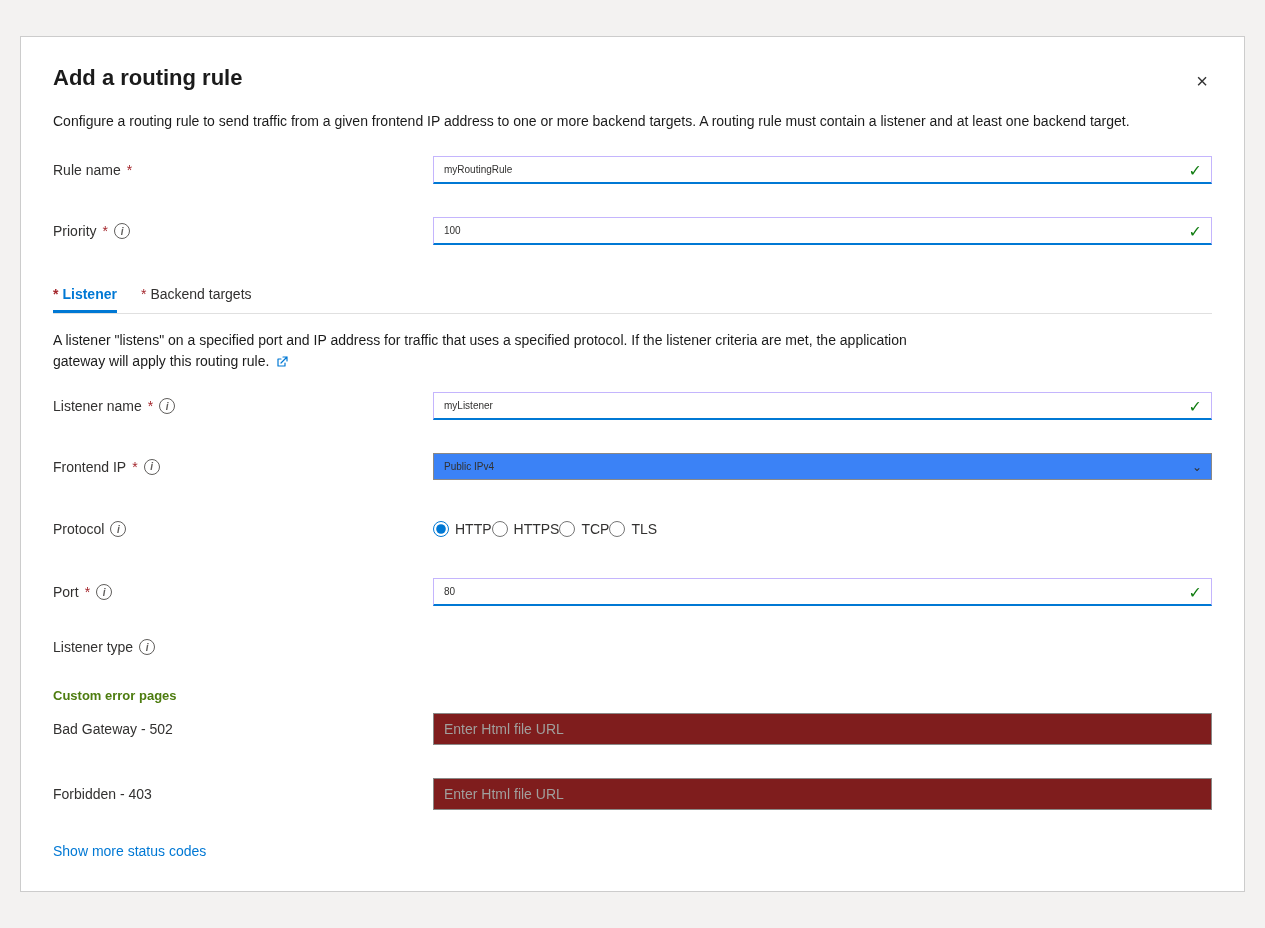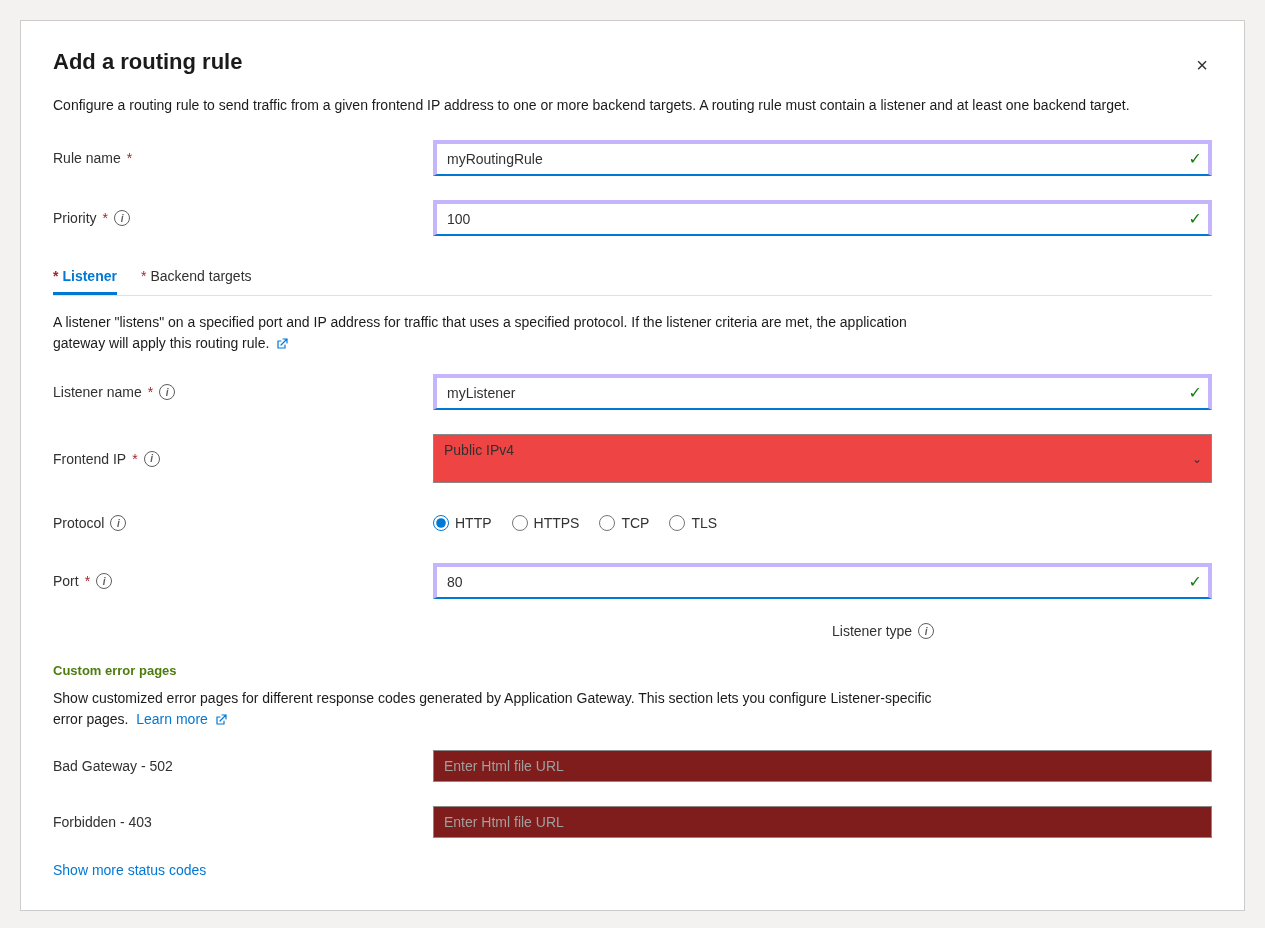--- a/index.html
+++ b/index.html
@@ -48,22 +48,21 @@
       line-height: 1.5;
       max-width: 1100px;
     }
     .description a, a {
       color: #0078d4;
       text-decoration: none;
     }
     .form-row {
       display: flex;
       align-items: center;
-      margin-bottom: 24px;
-      justify-content: flex-end;
+      margin-bottom: 33px;
     }
     .form-label {
       width: 380px;
       min-width: 220px;
       color: #323130;
       display: flex;
       align-items: center;
       gap: 6px;
       font-size: 14px;
     }
@@ -86,62 +85,61 @@
       font-weight: 600;
     }
     .form-control-wrap {
       flex: 1;
     }
     .text-input-with-check {
       position: relative;
     }
     .text-input-with-check input {
       width: 100%;
-      border: 4px solid #c4b5fd;
+      border: 1px solid #c4b5fd;
       padding: 7px 32px 7px 10px;
-      font-size: 14px;
+      font-size: 10px;
       color: #323130;
       outline: none;
     }
     .check-icon {
       position: absolute;
       right: 10px;
       top: 50%;
       transform: translateY(-50%);
       color: #107c10;
       font-size: 16px;
     }
     .select-wrap {
       position: relative;
       width: 100%;
     }
     .select-wrap select {
       width: 100%;
       border: 1px solid #8a8886;
-      padding: 7px 30px 24px 10px;
-      font-size: 14px;
-      color: #323130;
-      background: #ef4444;
+      padding: 7px 30px 7px 10px;
+      font-size: 10px;
+      color: #323130;
+      background: #3b82f6;
       appearance: none;
       outline: none;
       cursor: pointer;
     }
     .select-arrow {
       position: absolute;
       right: 10px;
       top: 50%;
       transform: translateY(-50%);
       pointer-events: none;
       color: #323130;
       font-size: 12px;
     }
     .radio-group {
       display: flex;
       align-items: center;
-      gap: 20px;
       padding: 8px 0;
     }
     .radio-item {
       display: flex;
       align-items: center;
       gap: 6px;
       cursor: pointer;
     }
     .radio-item input[type="radio"] {
       width: 16px;
@@ -341,29 +339,20 @@
 
   <div class="form-row">
     <div class="form-label">
       <span>Listener type</span>
       <span class="info-icon">i</span>
     </div>
   </div>
 
   <div class="section-title">Custom error pages</div>
 
-  <p class="section-desc">
-    <span>Show customized error pages for different response codes generated by Application Gateway. This section lets you configure Listener-specific error pages.</span>&nbsp;
-    <a href="#">
-      <span>Learn more</span>
-      <svg class="ext-link-icon" viewBox="0 0 12 12" fill="none" xmlns="http://www.w3.org/2000/svg">
-        <path d="M7 1h4v4M11 1L5 7M2 3h3M2 3v7h7V7" stroke="#0078d4" stroke-width="1.2" stroke-linecap="round" stroke-linejoin="round"></path>
-      </svg>
-    </a>
-  </p>
 
   <div class="form-row">
     <div class="form-label">
       <span>Bad Gateway - 502</span>
     </div>
     <div class="form-control-wrap">
       <input type="text" class="url-input" placeholder="Enter Html file URL" style="">
     </div>
   </div>
 

